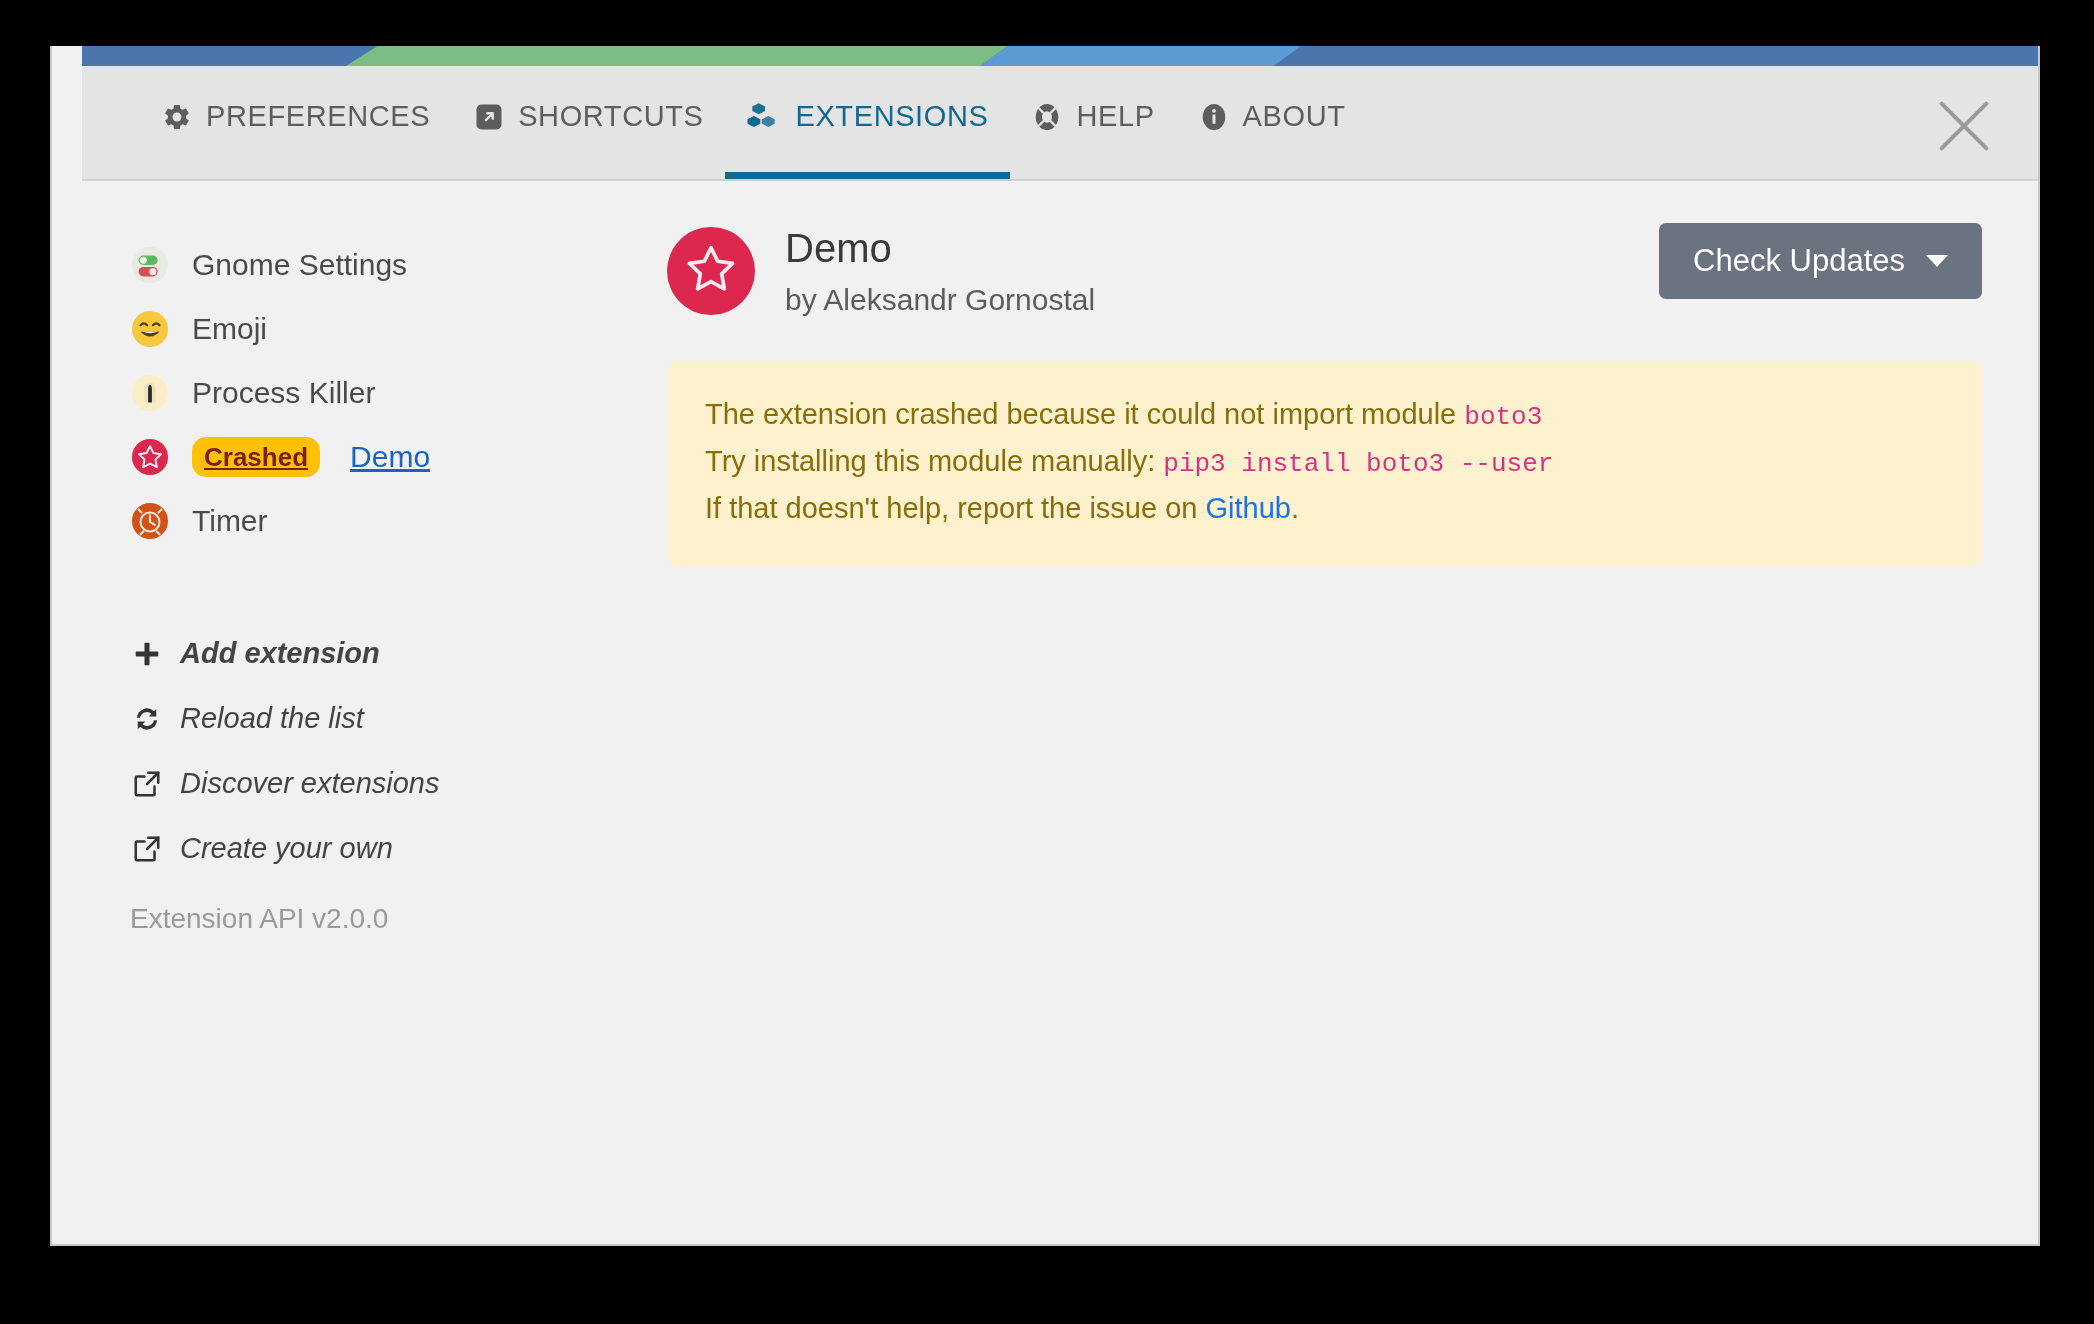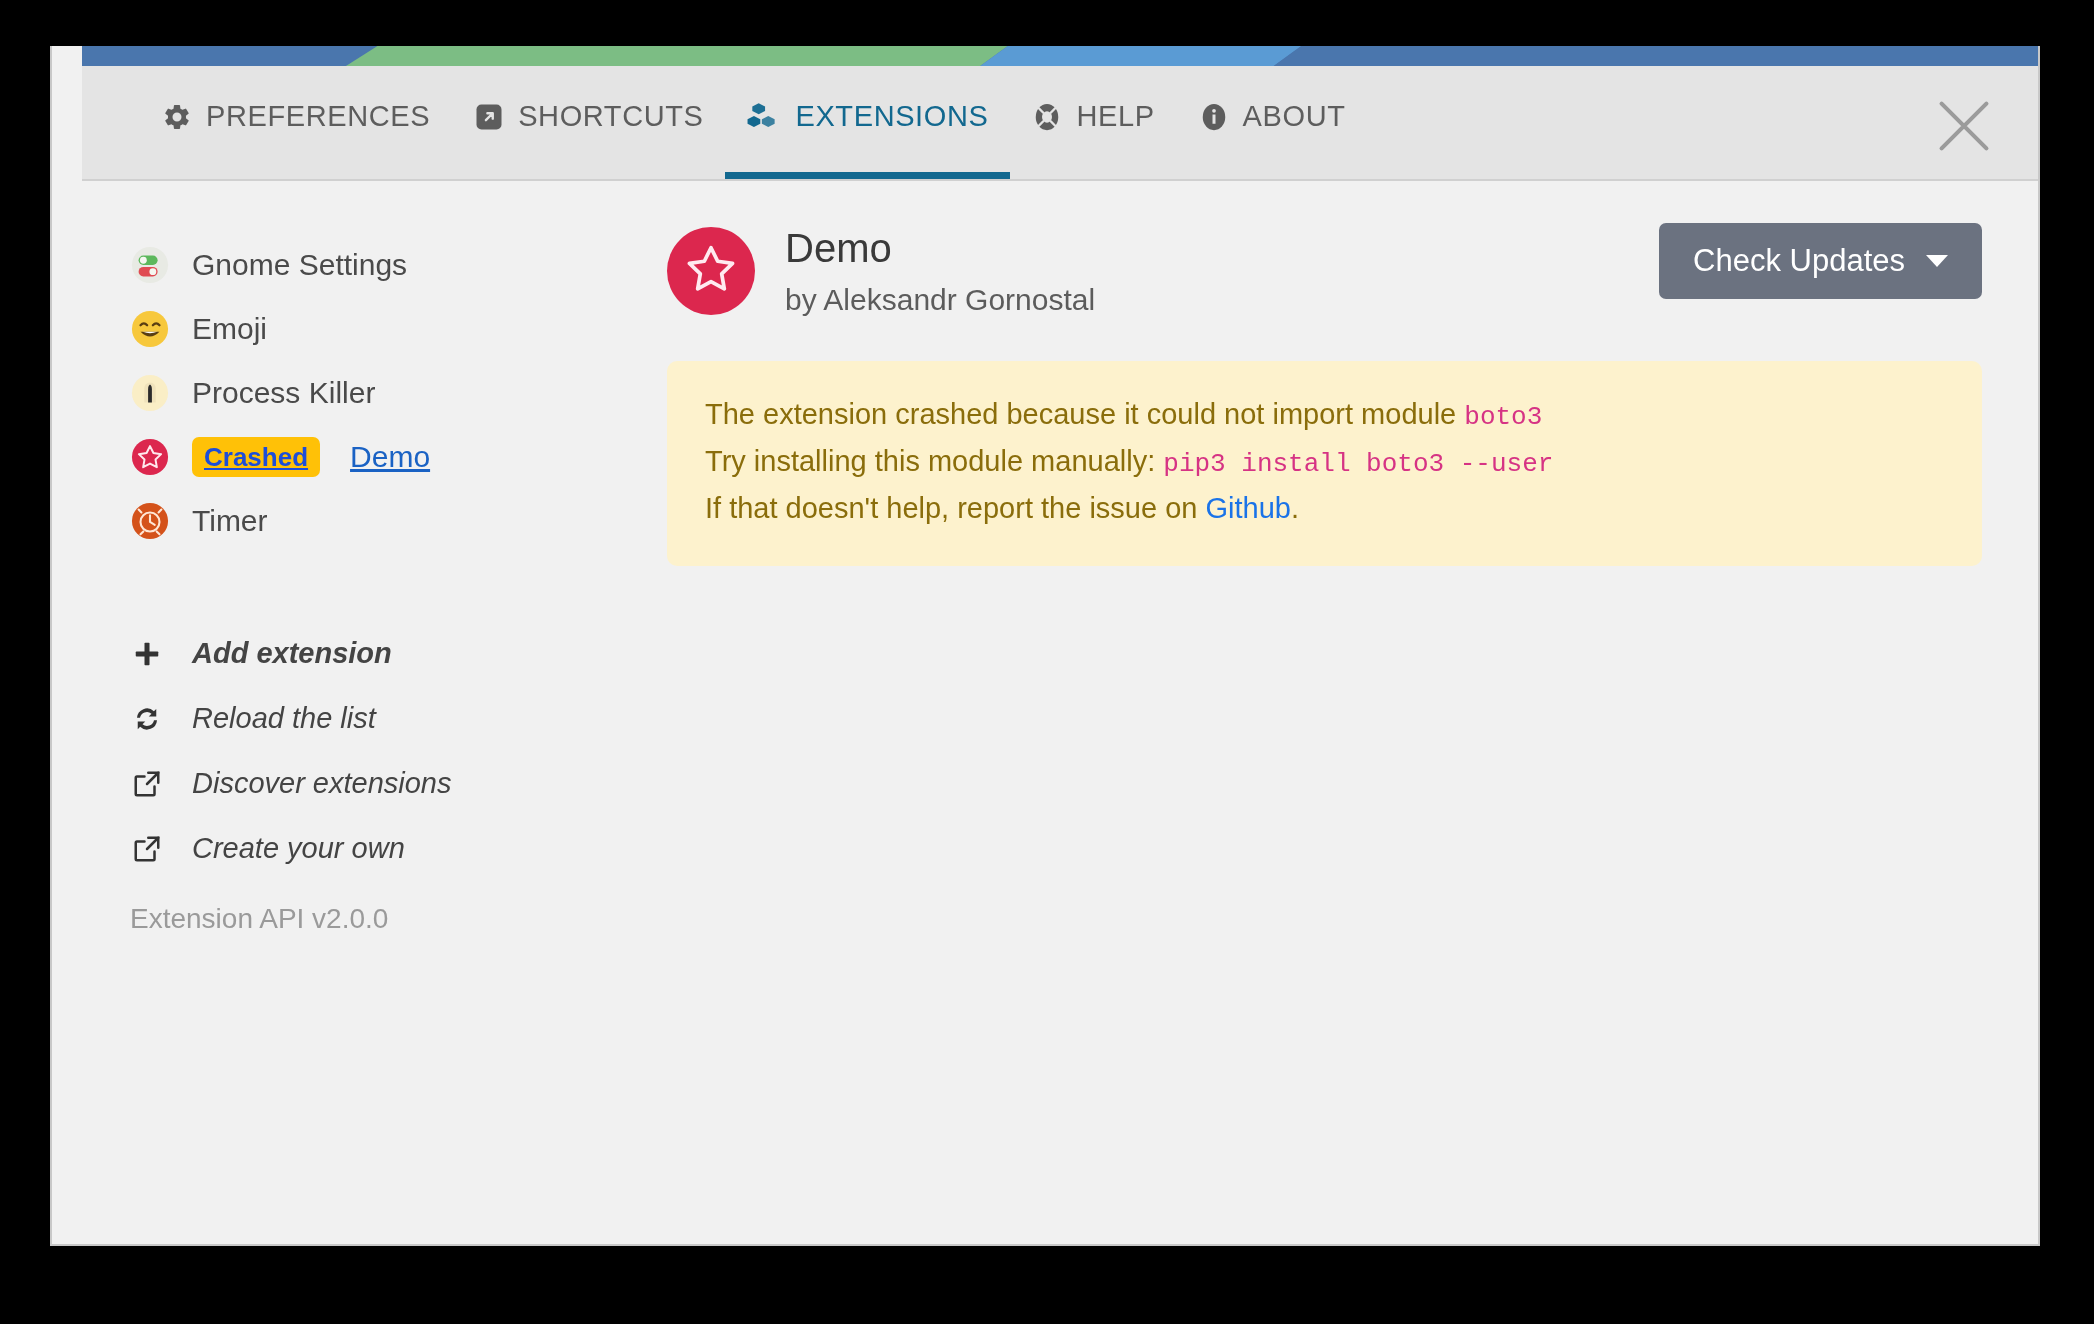--- a/index.html
+++ b/index.html
@@ -103,39 +103,39 @@
   }
   .ext-ico {
     width: 40px; height: 40px;
     flex: none;
     display: flex; align-items: center; justify-content: center;
     font-size: 34px; line-height: 1;
   }
   .badge {
     display: inline-block;
     background: #ffc107;
-    color: #1d4ed8;
+    color: #7f1d1d;
     font-weight: bold;
     font-size: 26px;
     padding: 5px 12px 4px 12px;
-    border-radius: 7px;
+    border-radius: 14px;
     text-decoration: underline;
     margin-right: 8px;
   }
   .ext-link {
     color: #1a62c4;
     text-decoration: underline;
     font-size: 30px;
   }
 
   #actions { margin-top: 68px; }
   .action-item {
     display: flex;
     align-items: center;
-    gap: 28px;
+    gap: 16px;
     height: 65px;
     cursor: pointer;
     color: #444;
     font-size: 29px;
     font-style: italic;
   }
   .action-item.bold { font-weight: bold; }
   .action-ico {
     width: 34px; height: 34px; flex: none;
     display: flex; align-items: center; justify-content: center;

